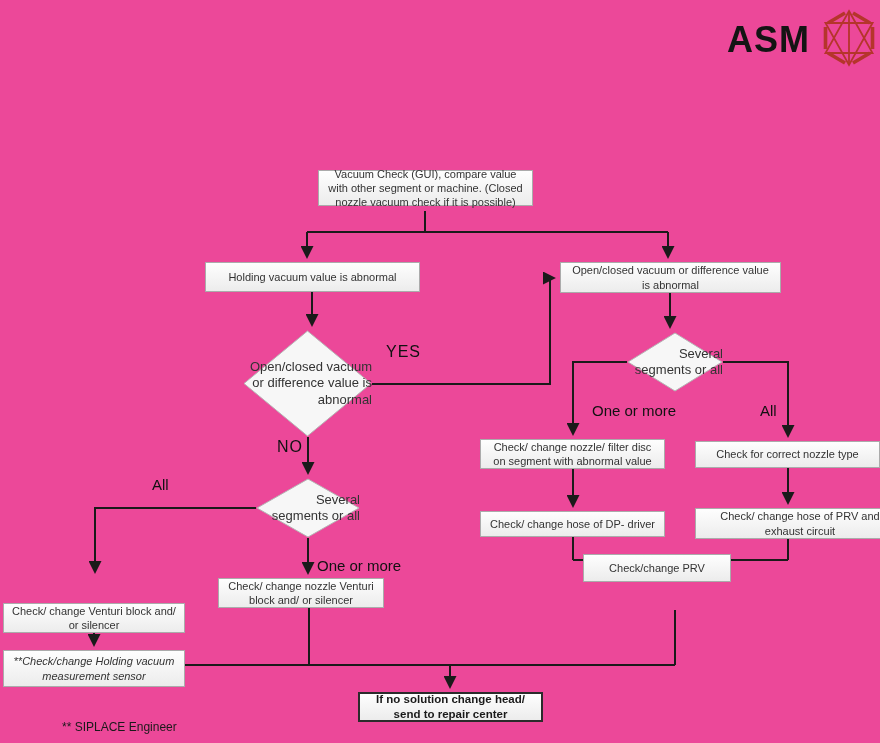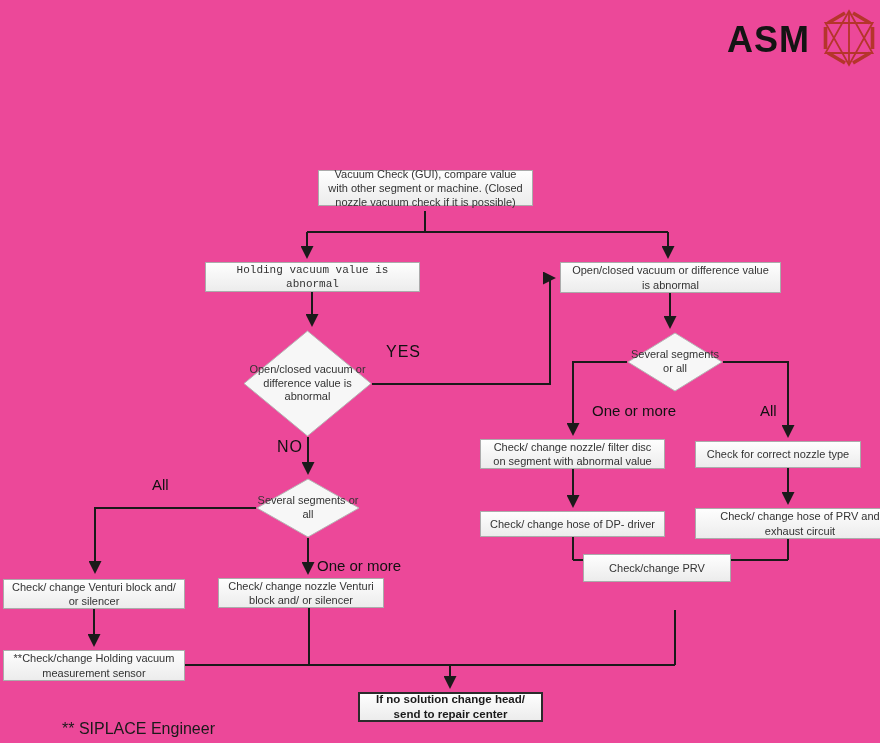--- a/index.html
+++ b/index.html
@@ -14,28 +14,28 @@
     background:linear-gradient(180deg,#fefefe 0%,#ececec 100%);
     border:1px solid #ababab;box-sizing:border-box;padding:2px 6px;
   }
   .node.final{
     border:2px solid #2b2b2b;font-weight:bold;color:#1a1a1a;font-size:11.5px;
   }
   .diamond{position:absolute;}
   .diamond svg{position:absolute;left:0;top:0;}
   .diamond-label{
     position:absolute;inset:0;display:flex;align-items:center;justify-content:center;
-    text-align:center;font-size:11px;line-height:1.25;color:#333;
+    text-align:right;font-size:13px;line-height:1.25;color:#333;
   }
   .edge-label{
     position:absolute;color:#111;font-size:15px;white-space:nowrap;
   }
   .edge-label.big{font-size:16px;letter-spacing:1px;}
   #footnote{
-    position:absolute;left:62px;top:720px;font-size:16px;color:#1a1a1a;
+    position:absolute;left:62px;top:720px;font-size:12px;color:#1a1a1a;
   }
   #logo{position:absolute;top:8px;right:2px;display:flex;align-items:center;}
   #logo-text{
     font-size:36px;font-weight:800;color:#141414;letter-spacing:1px;
     margin-right:10px;line-height:1;
   }
 </style>
 </head>
 <body>
 
@@ -108,39 +108,39 @@
             <path d="M52.5 15 L29 57 L5.5 15 Z"></path>
             <path d="M29 3 V57"></path>
           </g>
         </g>
       </svg>
     </span>
   </div>
 
   <div class="node" style="left:318px;top:170px;width:215px;height:36px;">Vacuum Check (GUI), compare value with other segment or machine. (Closed nozzle vacuum check if it is possible)</div>
 
-  <div class="node" style="left:205px;top:262px;width:215px;height:30px;font-family:Liberation Mono, monospace;">Holding vacuum value is abnormal</div>
+  <div class="node" style="left:205px;top:262px;width:215px;height:30px;">Holding vacuum value is abnormal</div>
 
   <div class="node" style="left:560px;top:262px;width:221px;height:31px;">Open/closed vacuum or difference value is abnormal</div>
 
   <div class="node" style="left:480px;top:439px;width:185px;height:30px;">Check/ change nozzle/ filter disc on segment with abnormal value</div>
 
-  <div class="node" style="left:695px;top:441px;width:166px;height:27px;">Check for correct nozzle type</div>
+  <div class="node" style="left:695px;top:441px;width:185px;height:27px;">Check for correct nozzle type</div>
 
   <div class="node" style="left:480px;top:511px;width:185px;height:26px;">Check/ change hose of DP- driver</div>
 
   <div class="node" style="left:695px;top:508px;width:203px;height:31px;padding-left:13px;">Check/ change hose of PRV and exhaust circuit</div>
 
   <div class="node" style="left:583px;top:554px;width:148px;height:28px;">Check/change PRV</div>
 
-  <div class="node" style="left:3px;top:579px;width:182px;height:30px;">Check/ change Venturi block and/ or silencer</div>
+  <div class="node" style="left:3px;top:603px;width:182px;height:30px;">Check/ change Venturi block and/ or silencer</div>
 
   <div class="node" style="left:218px;top:578px;width:166px;height:30px;">Check/ change nozzle Venturi block and/ or silencer</div>
 
-  <div class="node" style="left:3px;top:650px;width:182px;height:31px;">**Check/change Holding vacuum measurement sensor</div>
+  <div class="node" style="left:3px;top:650px;width:182px;height:37px;font-style:italic;">**Check/change Holding vacuum measurement sensor</div>
 
   <div class="node final" style="left:358px;top:692px;width:185px;height:30px;">If no solution change head/ send to repair center</div>
 
   <div class="diamond" style="left:243px;top:330px;width:129px;height:107px;">
     <svg width="129" height="107" viewBox="0 0 129 107">
       <polygon points="64.5,1 128,53.5 64.5,106 1,53.5" fill="#f7f7f7" stroke="#b5b5b5" stroke-width="1"></polygon>
     </svg>
     <div class="diamond-label">Open/closed vacuum or difference value is abnormal</div>
   </div>
 

